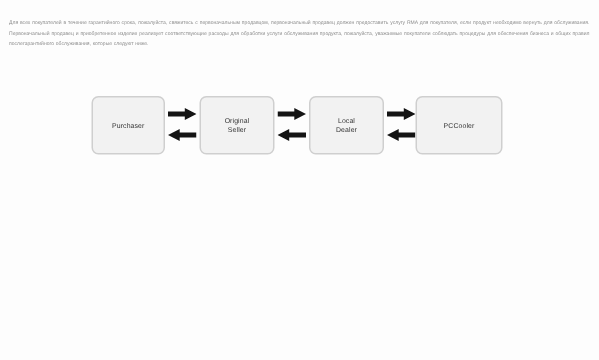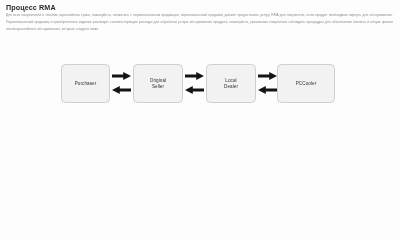--- a/index.html
+++ b/index.html
@@ -106,21 +106,20 @@
   }
   .arrow-right { top: 8px; }
   .arrow-left  { top: 22px; }
   .arrow svg { display: block; width: 19px; height: 8px; }
 </style>
 </head>
 <body>
 
 <div class="page">
 
-  <div class="section-title">Процесс RMA</div>
 
   <div class="body-copy">Для всех покупателей в течение гарантийного срока, пожалуйста, свяжитесь с первоначальным продавцом, первоначальный продавец должен предоставить услугу RMA для покупателя, если продукт необходимо вернуть для обслуживания. Первоначальный продавец и приобретенное изделие реализует соответствующие расходы для обработки услуги обслуживания продукта, пожалуйста, уважаемые покупатели соблюдать процедуры для обеспечения бизнеса и общих правил послегарантийного обслуживания, которые следуют ниже.</div>
 
   <div class="flow">
 
     <div class="node node-purchaser">
       <span class="node-label">Purchaser</span>
     </div>
 
     <div class="arrow-pair arrow-pair-1">

